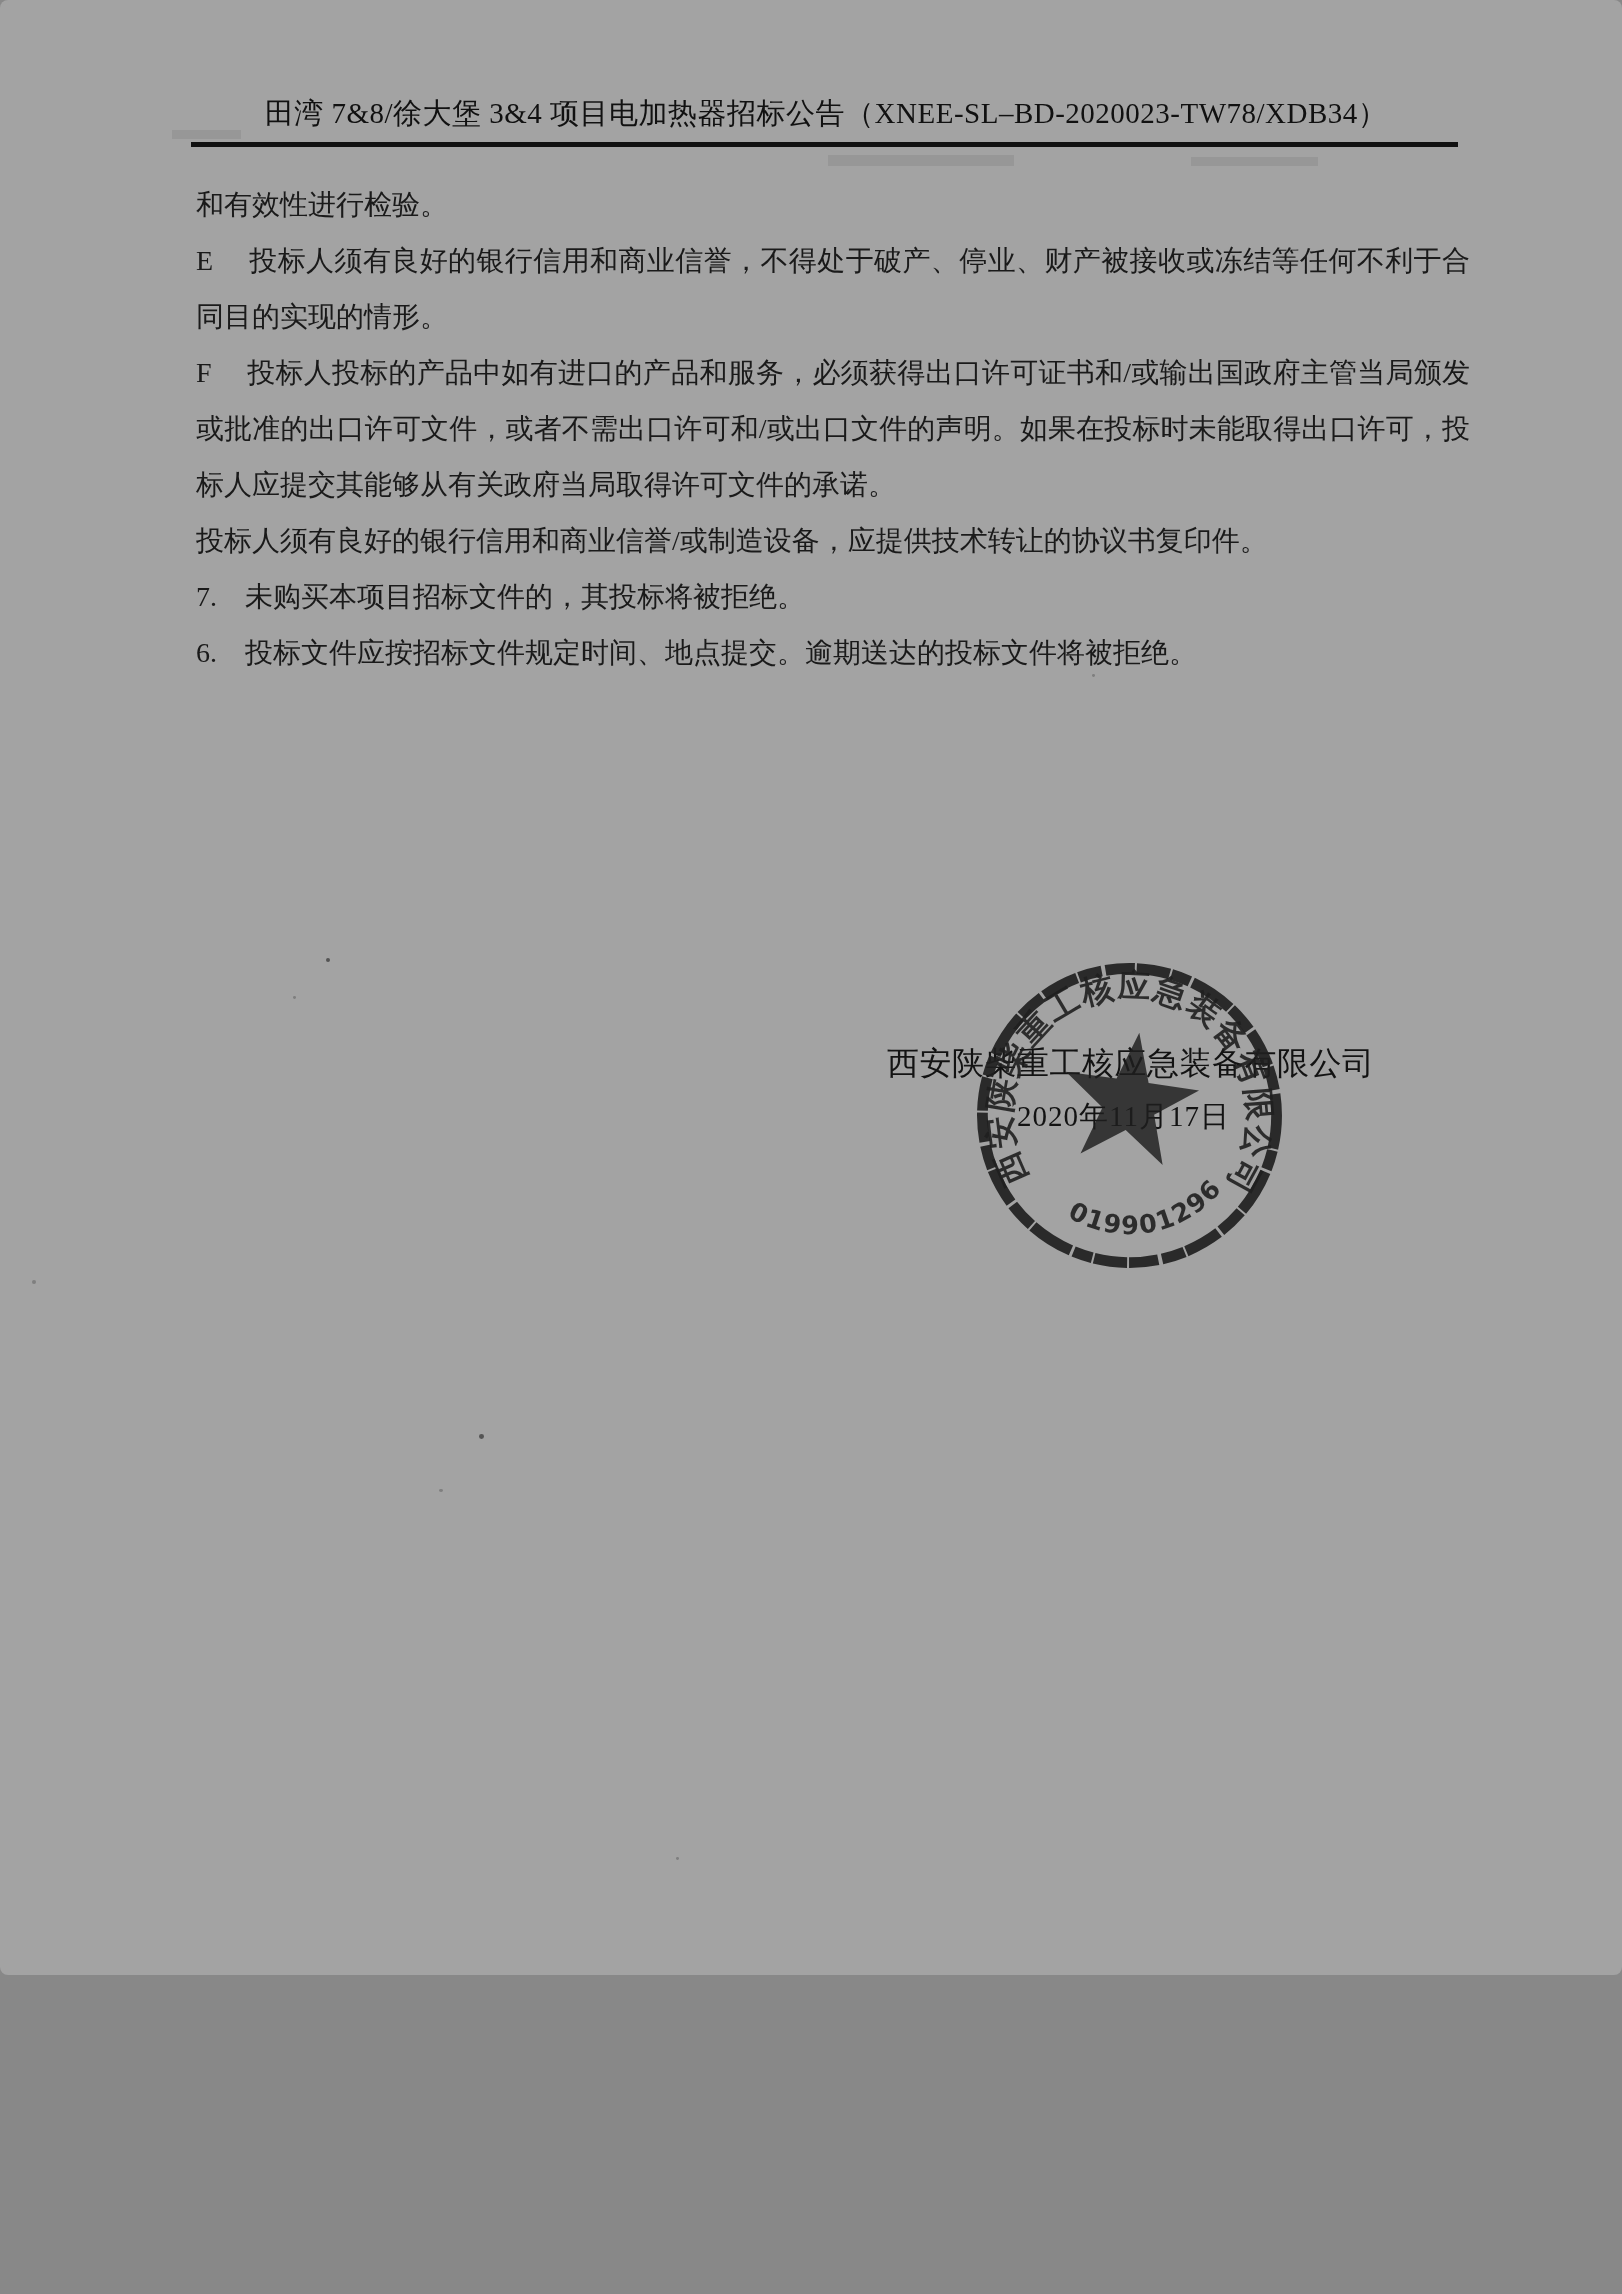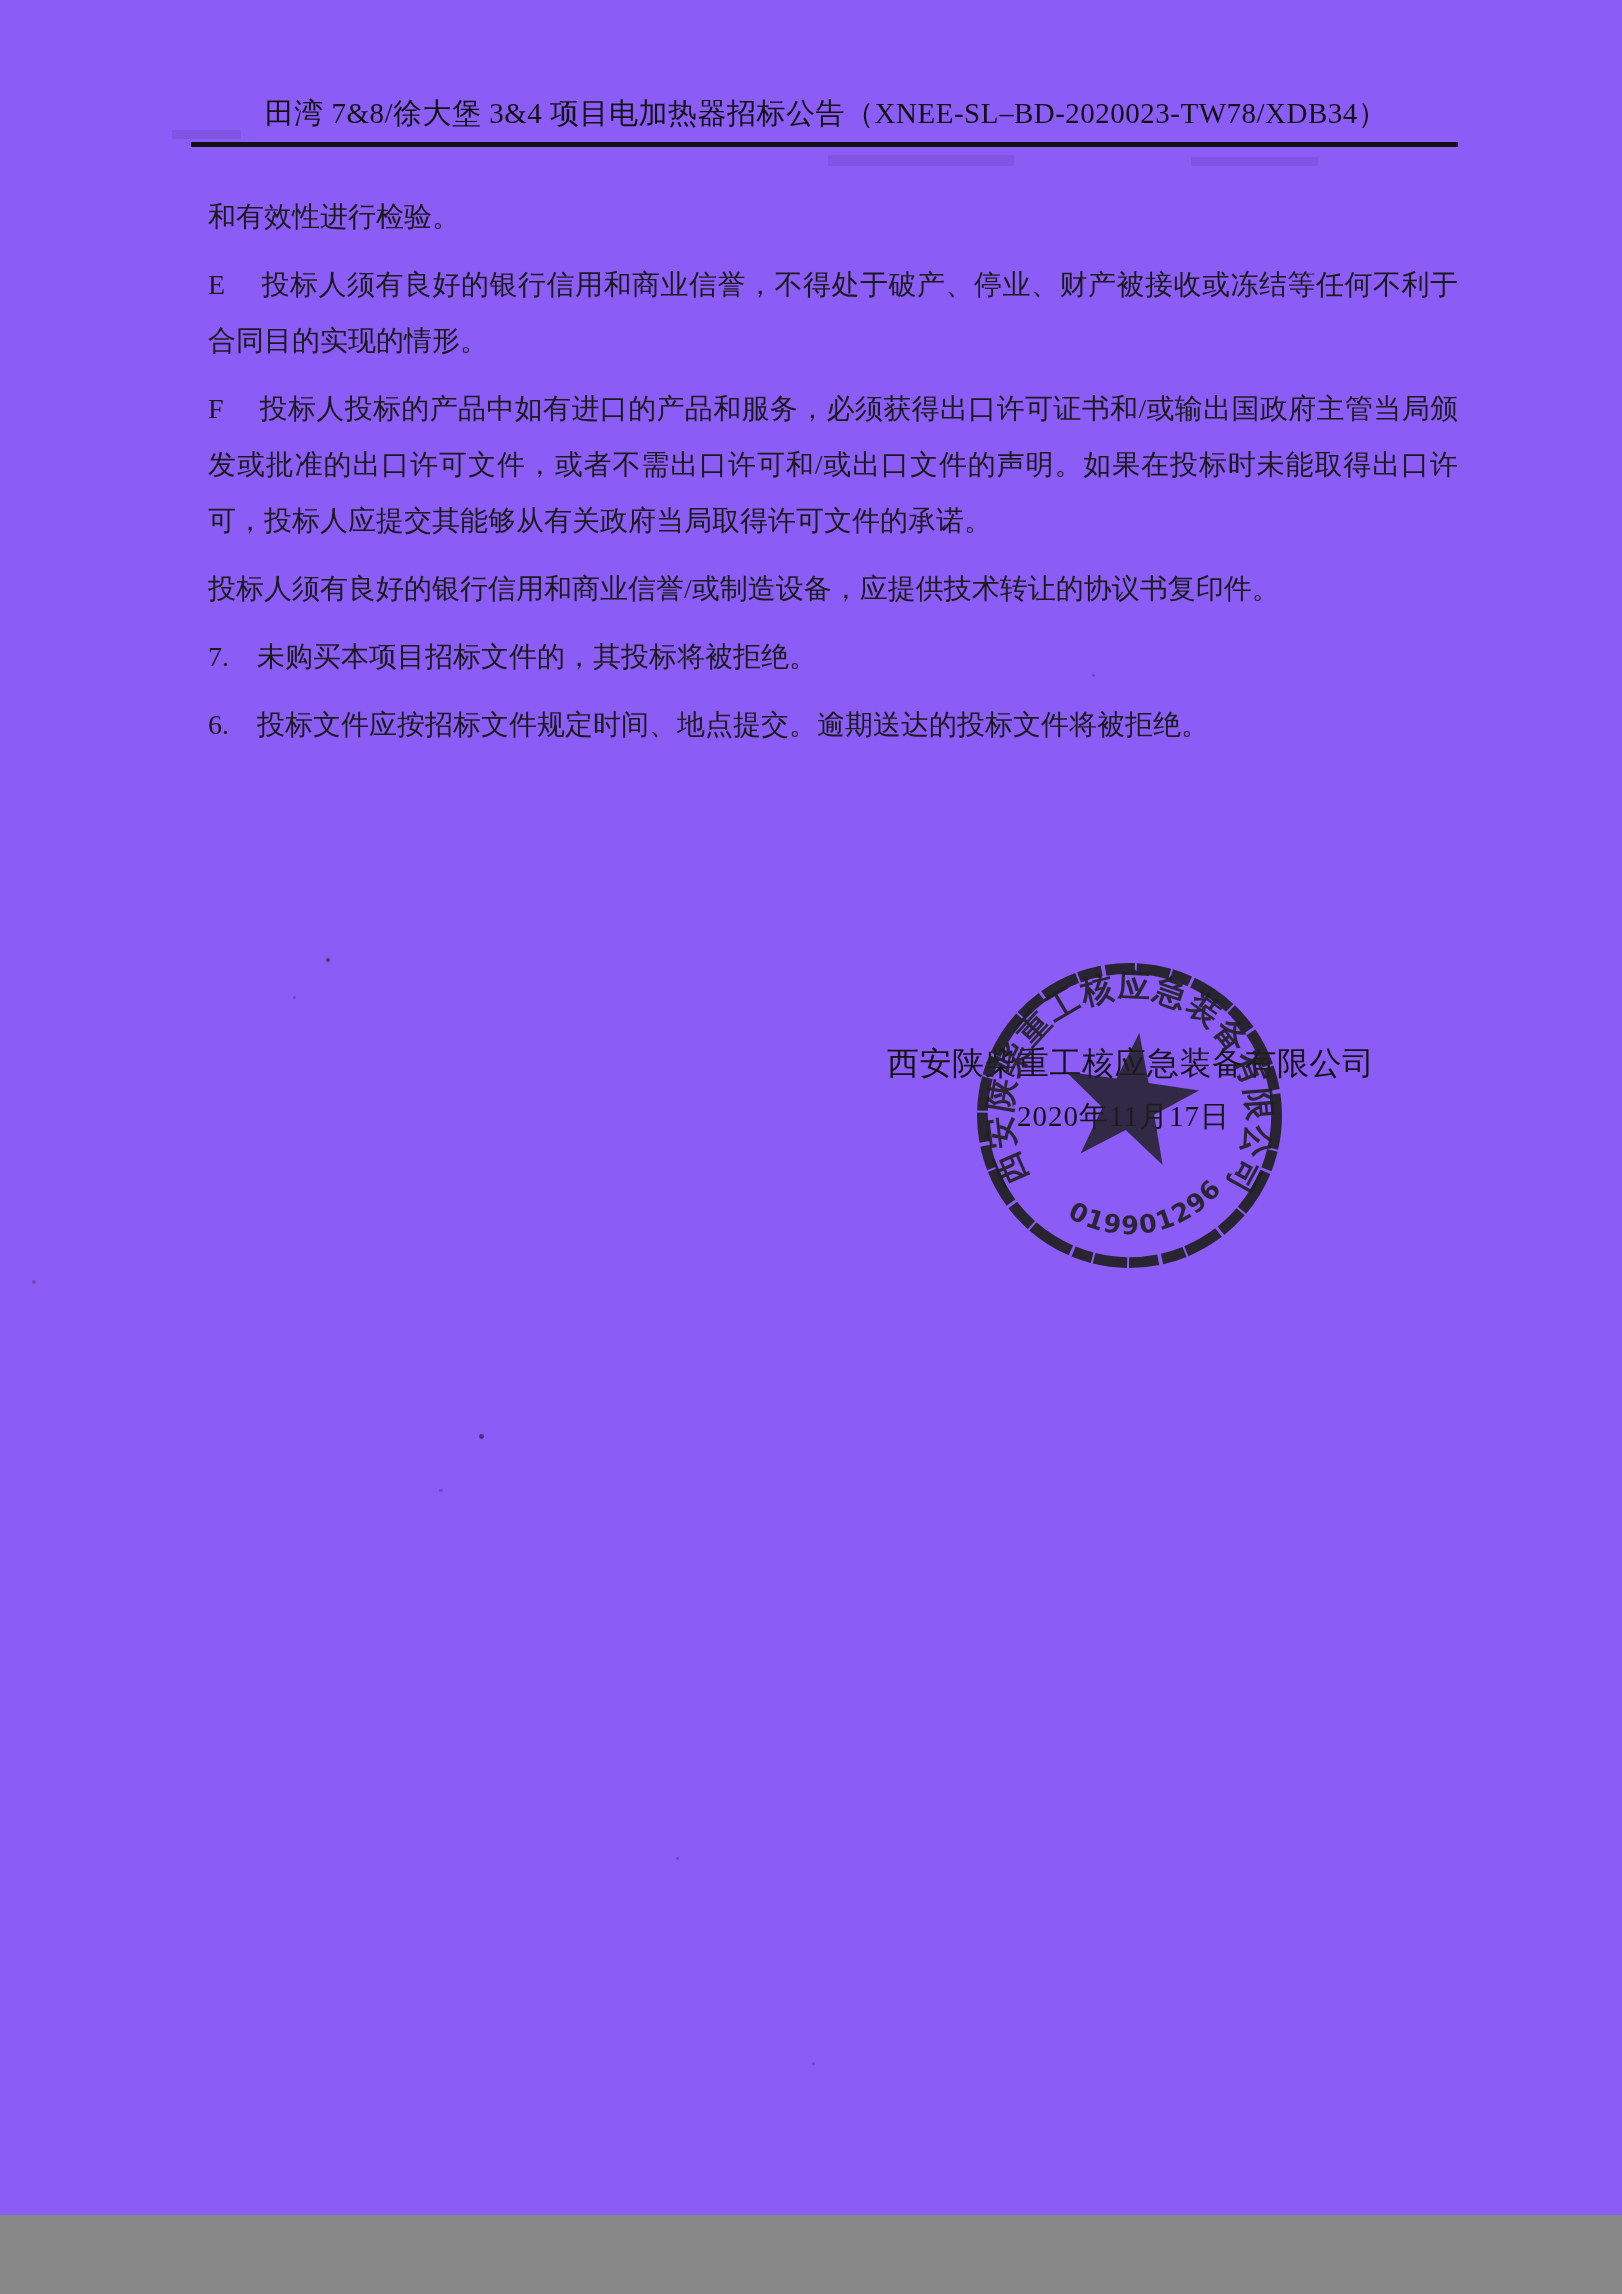--- a/index.html
+++ b/index.html
@@ -1,22 +1,23 @@
 <!DOCTYPE html>
 <html><head>
 <meta charset="utf-8">
 <style>
   html,body{margin:0;padding:0;background:#888;}
   .page{
     position:relative;
-    width:1622px;height:2215px;
-    background:#8b5cf6;
+    width:1622px;height:1975px;
+    background:#a3a3a3;
     font-family:"Liberation Serif","DejaVu Serif",serif;
     color:#161616;
     overflow:hidden;
+    border-radius:8px;
   }
   .header-title{
     position:absolute;
     left:0;top:94px;width:1652px;
     text-align:center;
     font-size:29px;
     letter-spacing:0.5px;
     color:#111111;
     white-space:nowrap;
   }
@@ -31,21 +32,21 @@
   }
   .body-text{
     position:absolute;
     left:196px;top:177px;width:1274px;
     font-size:28px;
     line-height:56px;
     text-align:justify;
     text-justify:inter-ideograph;
     color:#1a1a1a;
   }
-  .body-text p{margin:12px;padding:0;}
+  .body-text p{margin:0;padding:0;}
   .sig-company{
     position:absolute;
     left:887px;top:1042px;
     font-size:32px;
     letter-spacing:0.5px;
     color:#131313;
     white-space:nowrap;
   }
   .sig-date{
     position:absolute;

